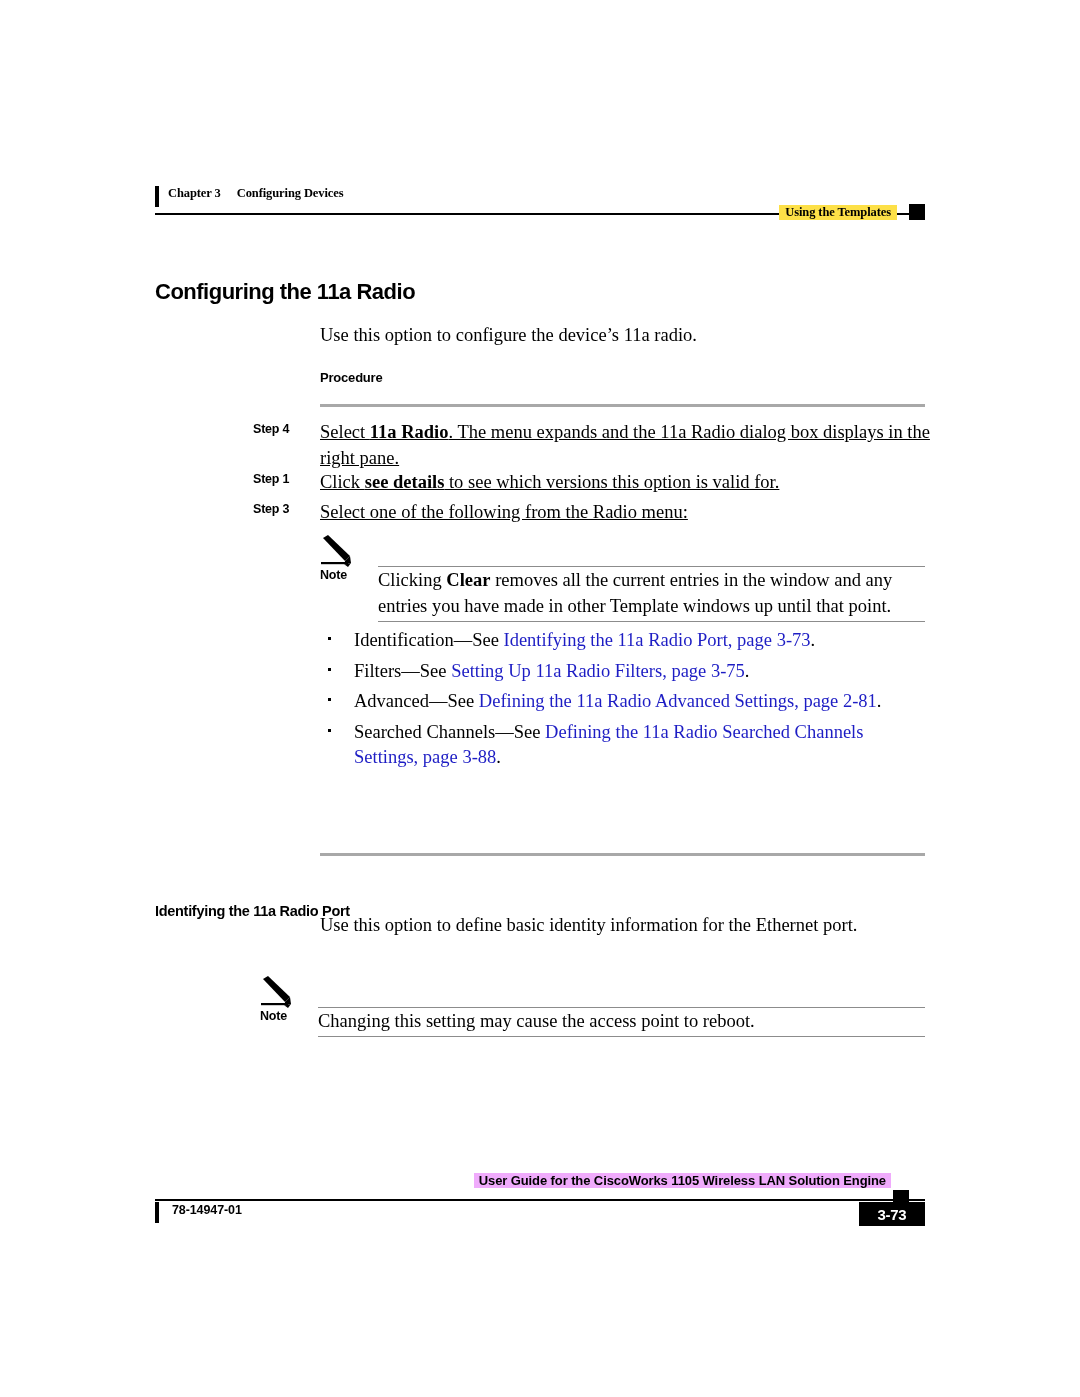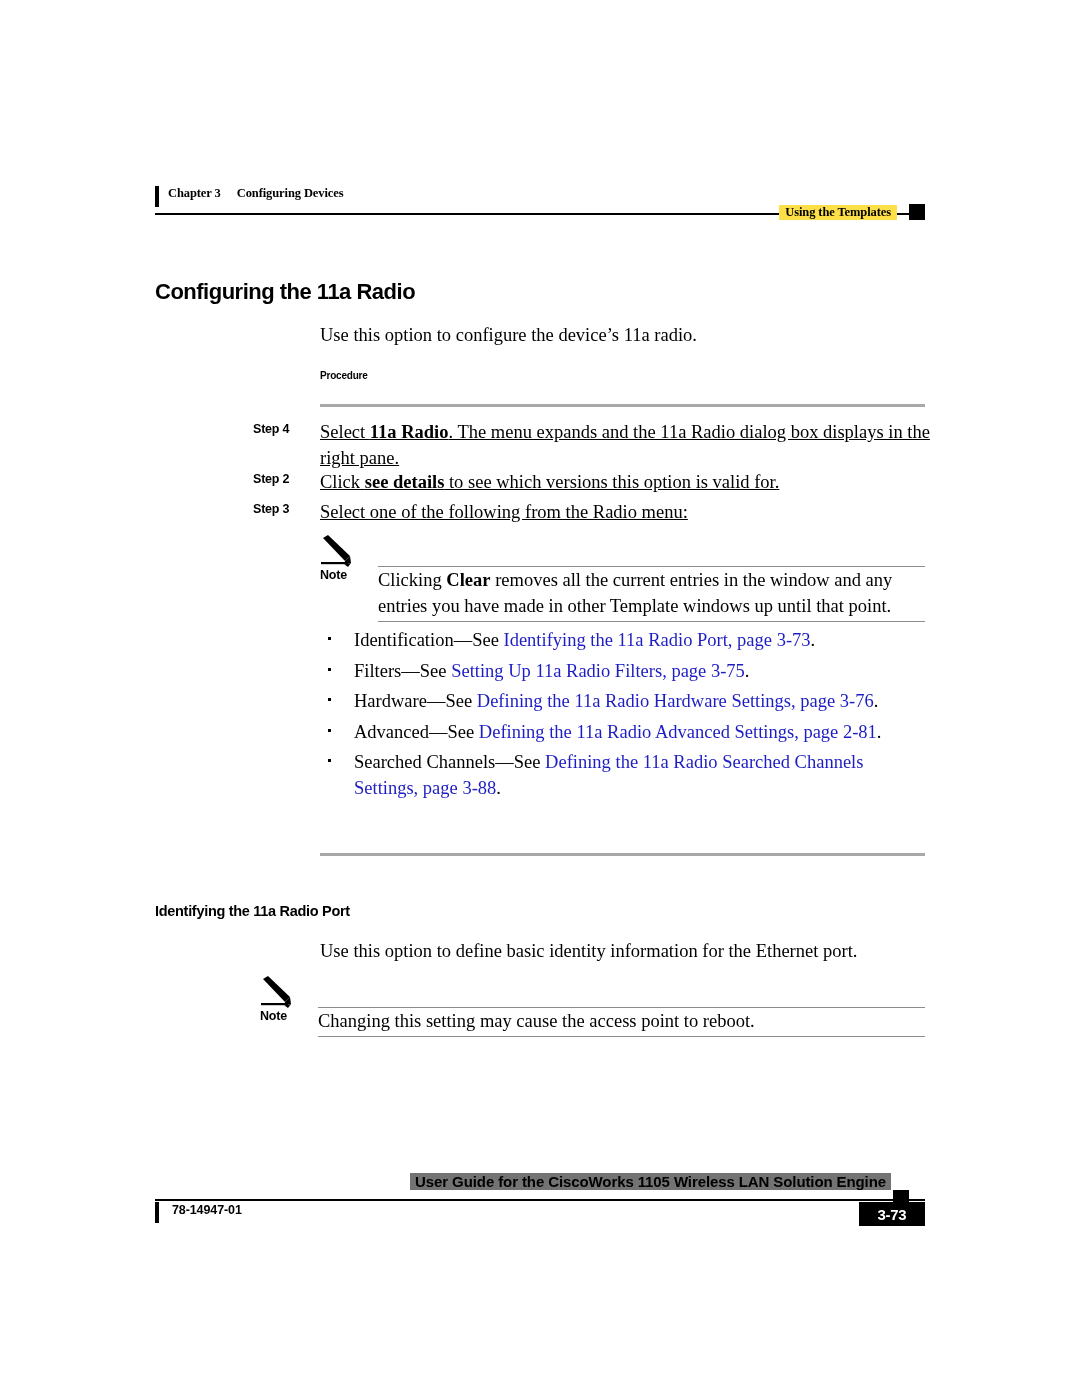--- a/index.html
+++ b/index.html
@@ -104,30 +104,30 @@
     font-size: 18.5px;
     line-height: 25px;
   }
   #intro-para {
     left: 320px;
     top: 323px;
     width: 620px;
   }
   #port-intro-para {
     left: 320px;
-    top: 939px;
+    top: 913px;
     width: 620px;
   }
 
   .procedure-label {
     position: absolute;
     left: 320px;
     top: 370px;
     font-family: "Liberation Sans", "DejaVu Sans", sans-serif;
-    font-size: 10px;
+    font-size: 13px;
     font-weight: bold;
     letter-spacing: -0.2px;
   }
 
   
   .rule-thick {
     position: absolute;
     left: 320px;
     width: 605px;
     height: 3px;
@@ -260,25 +260,25 @@
     font-size: 12.5px;
     font-weight: bold;
     letter-spacing: -0.1px;
     white-space: nowrap;
   }
   .footer-title {
     position: absolute;
     right: 34px;
     top: 1px;
     font-family: "Liberation Sans", "DejaVu Sans", sans-serif;
-    font-size: 15px;
+    font-size: 13px;
     font-weight: bold;
     letter-spacing: -0.1px;
     white-space: nowrap;
-    background: #737373;
+    background: #f0abfc;
     padding: 0 5px;
   }
   .footer-square {
     position: absolute;
     right: 16px;
     top: 18px;
     width: 16px;
     height: 16px;
     background: #000000;
   }
@@ -321,21 +321,21 @@
   <div class="procedure-label">Procedure</div>
 
   <div class="rule-thick" id="rule-proc-top"></div>
 
   <div class="step" id="step-1">
     <div class="step-label">Step 4</div>
     <div class="step-body"><span>Select </span><span class="bold">11a Radio</span><span>. The menu expands and the 11a Radio dialog box displays in the right pane.</span></div>
   </div>
 
   <div class="step" id="step-2">
-    <div class="step-label">Step 2</div>
+    <div class="step-label">Step 1</div>
     <div class="step-body"><span>Click </span><span class="bold">see details</span><span> to see which versions this option is valid for.</span></div>
   </div>
 
   <div class="step" id="step-3">
     <div class="step-label">Step 3</div>
     <div class="step-body"><span>Select one of the following from the Radio menu:</span><span class="bold"></span><span></span></div>
   </div>
 
   <div class="note" id="note-1">
     <div class="note-icon">
@@ -357,23 +357,20 @@
   <div class="bullets">
 
     <div class="bullet-item">
       <span class="bullet-dot"></span><span>Identification—See </span><span class="link">Identifying the 11a Radio Port, page 3-73</span><span>.</span>
     </div>
 
     <div class="bullet-item">
       <span class="bullet-dot"></span><span>Filters—See </span><span class="link">Setting Up 11a Radio Filters, page 3-75</span><span>.</span>
     </div>
 
-    <div class="bullet-item">
-      <span class="bullet-dot"></span><span>Hardware—See </span><span class="link">Defining the 11a Radio Hardware Settings, page 3-76</span><span>.</span>
-    </div>
 
     <div class="bullet-item">
       <span class="bullet-dot"></span><span>Advanced—See </span><span class="link">Defining the 11a Radio Advanced Settings, page 2-81</span><span>.</span>
     </div>
 
     <div class="bullet-item">
       <span class="bullet-dot"></span><span>Searched Channels—See </span><span class="link">Defining the 11a Radio Searched Channels Settings, page 3-88</span><span>.</span>
     </div>
 
 

